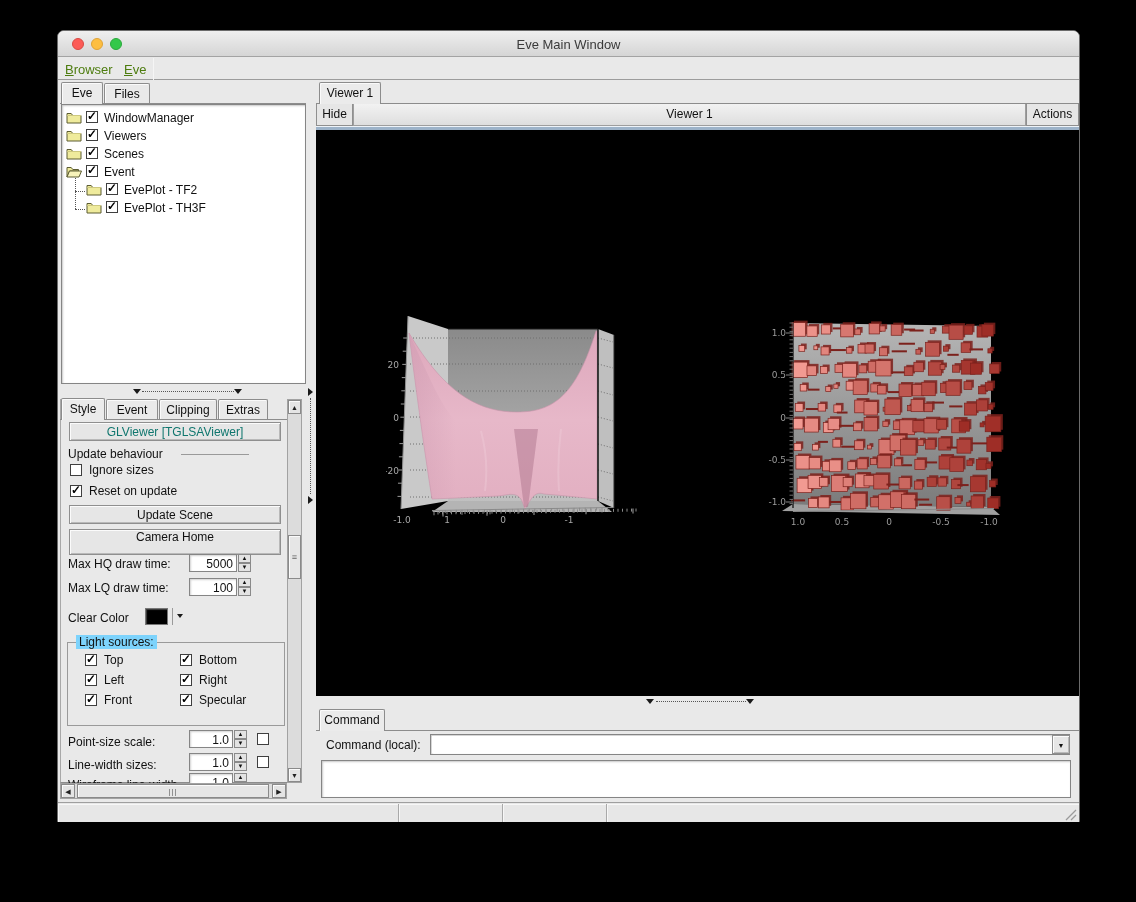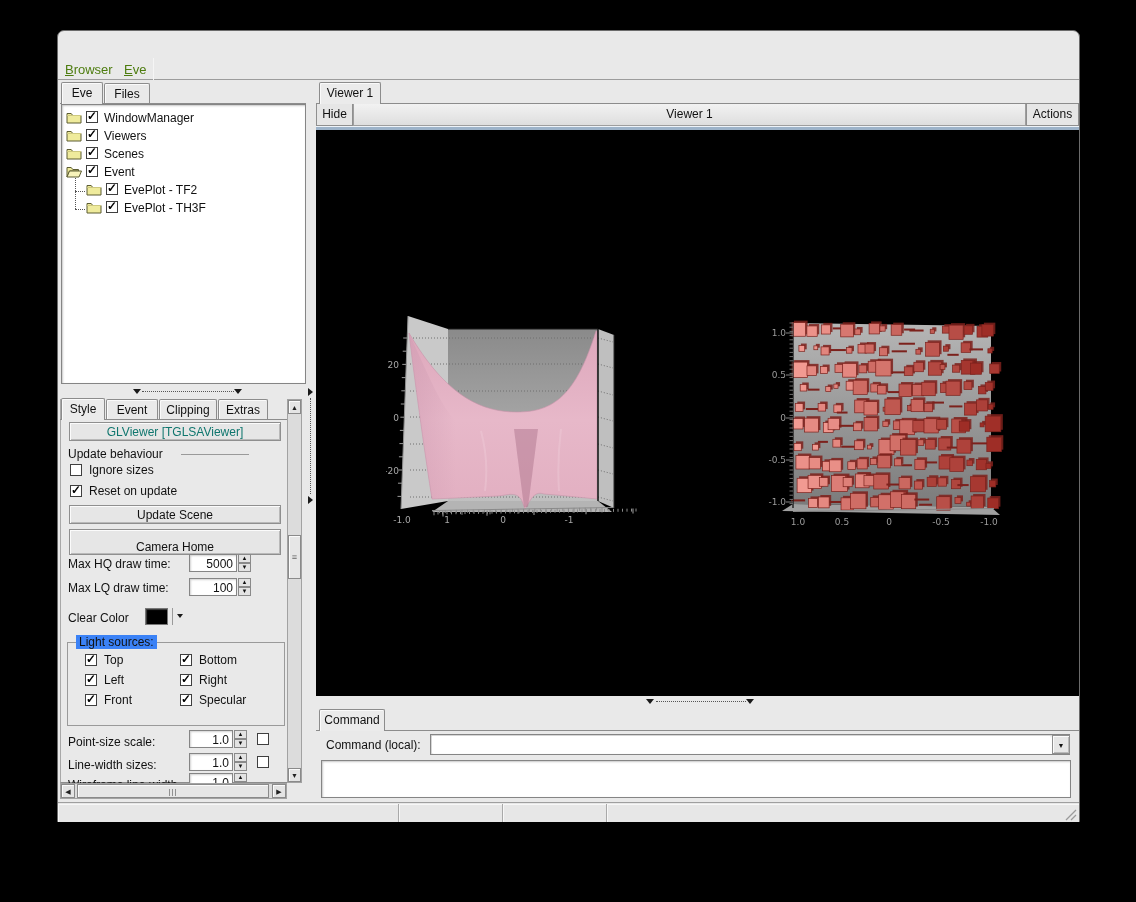--- a/index.html
+++ b/index.html
@@ -15,39 +15,45 @@
   .tab.active{z-index:3;height:22px;background:#ebebeb}
   .tabline{position:absolute;height:1px;background:#8c8c8c;z-index:2}
   .btn{position:absolute;background:#e6e6e6;border:1px solid #8f8f8f;box-shadow:inset 1px 1px 0 #fbfbfb,inset -1px -1px 0 #b9b9b9;font-size:12px;color:#111;text-align:center;cursor:default}
   .sunken{background:#fff;border:1px solid #858585;box-shadow:inset 1px 1px 2px rgba(0,0,0,.22)}
   .lbl{position:absolute;font-size:12px;color:#111;white-space:nowrap}
   .cb{position:absolute;width:12px;height:12px;background:#fff;border:1px solid #3f3f3f}
   .cb .mk{position:absolute;left:0px;top:-3px;font-size:12px;font-weight:700;color:#000}
   .spinfield{position:absolute;height:18px;background:#fff;border:1px solid #858585;box-shadow:inset 1px 1px 2px rgba(0,0,0,.18);font-size:12px;text-align:right;padding:2px 3px 0 0;color:#111}
   .sb{position:absolute;width:13px;height:9px;background:#e3e3e3;border:1px solid #8a8a8a;font-size:6px;line-height:7px;text-align:center;color:#111}
   .group{position:absolute;border:1px solid #9a9a9a}
-  .legend{position:absolute;top:-8px;left:8px;background:#3b82f6;padding:0 3px;font-size:12px;color:#111}
+  .legend{position:absolute;top:-8px;left:8px;background:#7dd3fc;padding:0 3px;font-size:12px;color:#111}
   .chev-d{position:absolute;width:0;height:0;border-left:4px solid transparent;border-right:4px solid transparent;border-top:5px solid #1a1a1a}
   .chev-r{position:absolute;width:0;height:0;border-top:4px solid transparent;border-bottom:4px solid transparent;border-left:5px solid #1a1a1a}
   .dot-h{position:absolute;height:0;border-top:1px dotted #555}
   .dot-v{position:absolute;width:0;border-left:1px dotted #555}
   .trow{position:absolute;height:16px;font-size:12px;color:#111;white-space:nowrap}
   .trow .ficon{position:absolute;top:1px}
   .trow .tlabel{position:absolute;top:1px}
   .sbtrack{position:absolute;background:#dcdcdc}
   .sbtn{position:absolute;background:#e4e4e4;border:1px solid #8a8a8a;box-shadow:inset 1px 1px 0 #fafafa;text-align:center;color:#222}
   .thumb{position:absolute;background:#e6e6e6;border:1px solid #8a8a8a;box-shadow:inset 1px 1px 0 #fafafa;text-align:center;color:#666}
   .statusseg{position:absolute;top:1px;height:18px;border-right:1px solid #a9a9a9;box-shadow:inset 1px 1px 0 #f7f7f7}
   svg text{font-family:"DejaVu Sans",sans-serif}
 </style>
 </head>
 <body>
 
 <div class="window">
 
+  <div class="titlebar">
+    <div class="tl" style="left:14px;background:#fc5b57;border:1px solid #d94a44"></div>
+    <div class="tl" style="left:33px;background:#fdbe41;border:1px solid #dfa337"></div>
+    <div class="tl" style="left:52px;background:#34c84a;border:1px solid #2aa93c"></div>
+    <div class="title">Eve Main Window</div>
+  </div>
 
   <div class="menubar">
     <span class="menuitem" style="left:7px"><u>B</u><span>rowser</span></span>
     <span class="menuitem" style="left:66px"><u>E</u><span>ve</span></span>
     <div class="menusep" style="left:95px"></div>
   </div>
 
   <div class="tab active" style="left:3px;top:51px;width:42px"><span>Eve</span></div>
   <div class="tab" style="left:46px;top:52px;width:46px"><span>Files</span></div>
   <div class="tabline" style="left:2px;top:72px;width:246px"></div>
@@ -138,21 +144,21 @@
     <div style="position:absolute;left:120px;top:55px;width:68px;border-top:1px solid #9a9a9a"></div>
 
     <span class="cb" style="left:9px;top:65px"></span>
     <div class="lbl" style="left:28px;top:64px">Ignore sizes</div>
     <span class="cb" style="left:9px;top:86px">
         <span class="mk">✓</span>
       </span>
     <div class="lbl" style="left:28px;top:85px">Reset on update</div>
 
     <div class="btn" style="left:8px;top:106px;width:212px;height:19px;padding-top:2px"><span>Update Scene</span></div>
-    <div class="btn" style="left:8px;top:130px;width:212px;height:26px;padding-top:10px"><span>Camera Home</span></div>
+    <div class="btn" style="left:8px;top:130px;width:212px;height:26px;padding-top:0"><span>Camera Home</span></div>
 
     <div class="lbl" style="left:7px;top:158px">Max HQ draw time:</div>
     <div class="spinfield" style="left:128px;top:155px;width:48px">5000</div>
     <span class="sb" style="left:177px;top:155px">▲</span>
     <span class="sb" style="left:177px;top:164px">▼</span>
 
     <div class="lbl" style="left:7px;top:182px">Max LQ draw time:</div>
     <div class="spinfield" style="left:128px;top:179px;width:48px">100</div>
     <span class="sb" style="left:177px;top:179px">▲</span>
     <span class="sb" style="left:177px;top:188px">▼</span>

